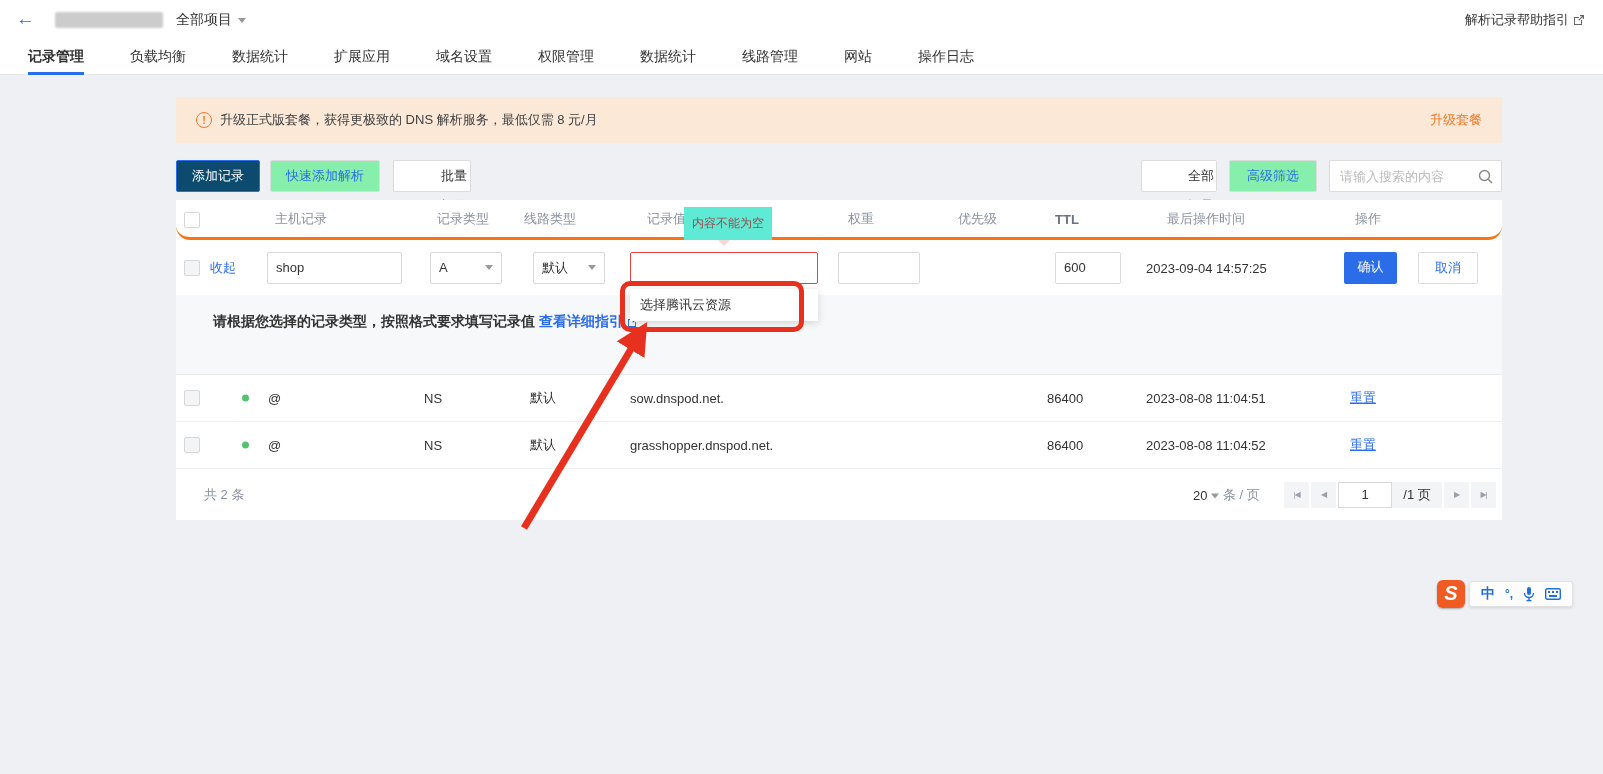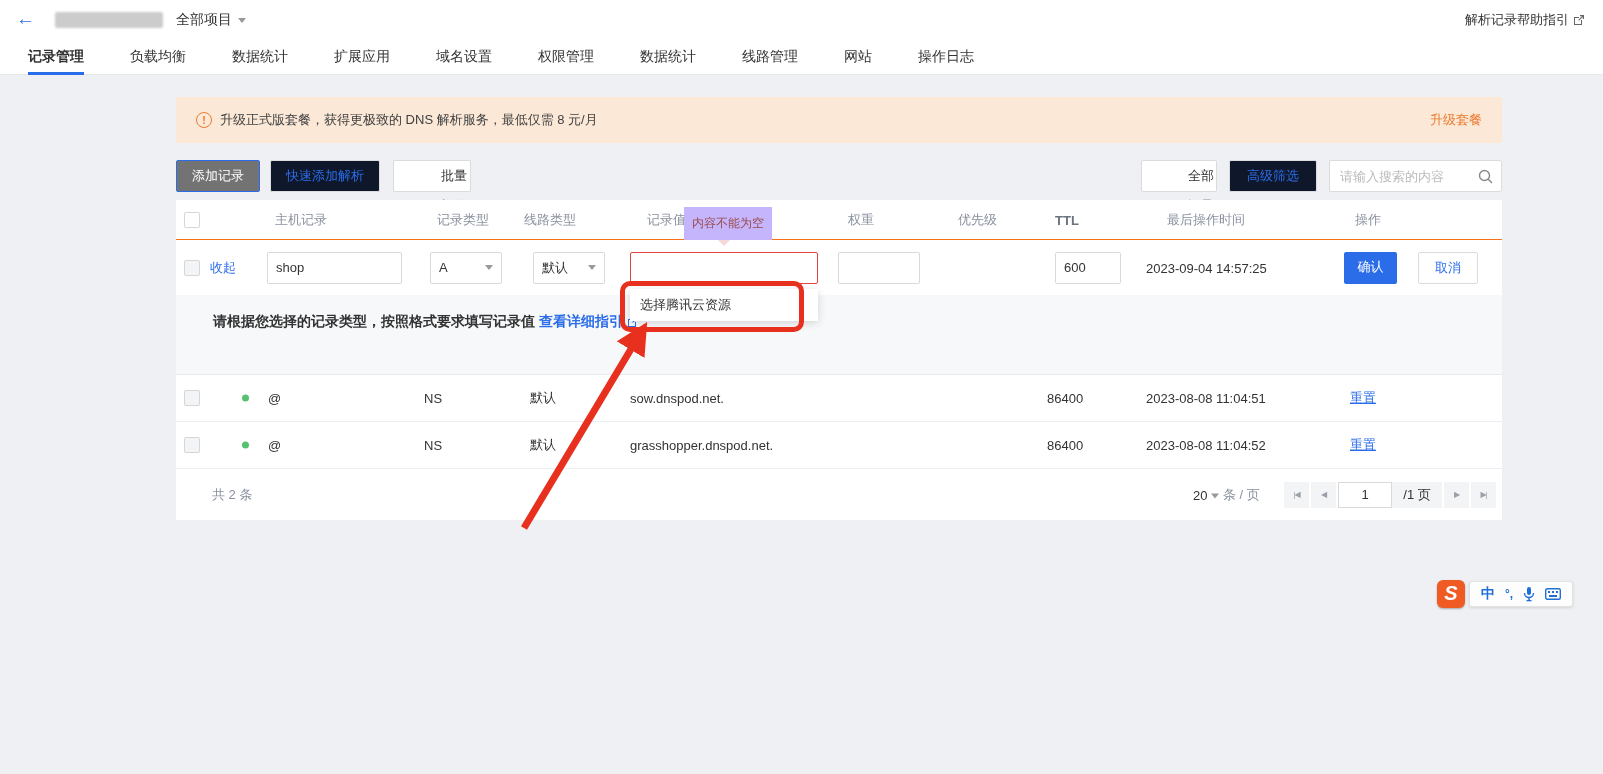--- a/index.html
+++ b/index.html
@@ -24,36 +24,36 @@
   .tab { position:relative; height:35px; line-height:33px; margin-right:46px; font-size:14px; color:#333; cursor:pointer; white-space:nowrap; }
   .tab.active { font-weight:bold; }
   .tab.active::after { content:""; position:absolute; left:0; right:0; bottom:0; height:3px; background:#2b6de9; }
   
   .banner { position:absolute; left:176px; top:97px; width:1326px; height:46px; background:#fbe8d7; display:flex; align-items:center; padding:0 20px; }
   .warn-ic { width:16px; height:16px; border:1px solid #ed7b2f; border-radius:50%; color:#ed7b2f; font-size:11px; font-weight:bold; text-align:center; line-height:14px; margin-right:8px; flex:none; }
   .banner-text { color:#3f3f3f; font-size:13px; }
   .banner-action { margin-left:auto; color:#ed7b2f; cursor:pointer; font-size:13px; }
   
   .btn { position:absolute; top:160px; height:32px; line-height:30px; text-align:center; font-size:13px; border-radius:2px; cursor:pointer; }
-  .btn-primary { background:#737373; color:#fff; border:1px solid #2b6de9; }
-  .btn-plain { background:#0f172a; border:1px solid #dcdcdc; color:#2b6de9;text-align:center; }
+  .btn-primary { background:#0c4a6e; color:#fff; border:1px solid #2b6de9; }
+  .btn-plain { background:#86efac; border:1px solid #dcdcdc; color:#2b6de9;text-align:center; }
   .btn-plain-dark { background:#fff; border:1px solid #dcdcdc; color:#333;padding-left:44px; }
   #btn-add { left:176px; width:84px; }
   #btn-quick { left:270px; width:110px; }
   #btn-batch { left:393px; width:78px; }
   #btn-filter-all { left:1141px; width:76px; }
   #btn-adv { left:1229px; width:88px; }
   .search-box { position:absolute; left:1329px; top:160px; width:173px; height:32px; background:#fff; border:1px solid #dcdcdc; border-radius:2px; }
   .search-box input { position:absolute; left:10px; top:1px; width:135px; height:28px; border:none; outline:none; font-size:13px; color:#333; font-family:inherit; }
   .search-box input::placeholder { color:#bbb; }
   .search-ic { position:absolute; right:8px; top:8px; }
   
   .card { position:absolute; left:176px; top:200px; width:1326px; height:320px; background:#fff; }
   .trow { position:relative; width:100%; }
-  .thead { height:40px; border-bottom:1px solid #f97316; }
+  .thead { height:40px; border-bottom:3px solid #f97316;border-radius:14px; }
   .thead span { position:absolute; top:50%; transform:translateY(-50%); color:#8a919e; font-size:13px; }
   .cell { position:absolute; top:50%; transform:translateY(-50%); font-size:13px; color:#333; }
   .checkbox { position:absolute; top:50%; transform:translateY(-50%); left:8px; width:16px; height:16px; border:1px solid #d4d6da; border-radius:2px; background:#fff; cursor:pointer; }
   .checkbox.dis { background:#f3f4f6; cursor:default; }
   .editrow { height:55px; }
   .editrow input, .sel { height:32px; border:1px solid #d9d9d9; border-radius:2px; background:#fff; font-size:13px; color:#333; padding:0 8px; outline:none; font-family:inherit; }
   .sel { display:flex; align-items:center; justify-content:space-between; cursor:pointer; position:absolute; top:50%; transform:translateY(-50%); }
   .in-abs { position:absolute; top:50%; transform:translateY(-50%); }
   .err { border:1px solid #e54242 !important; }
   .link { color:#2b6de9; cursor:pointer; }
@@ -61,29 +61,29 @@
   .btn-sm { position:absolute; top:50%; transform:translateY(-50%); height:32px; line-height:30px; text-align:center; border-radius:2px; font-size:13px; cursor:pointer; }
   
   .helpband { height:80px; background:#f7f8fa; border-bottom:1px solid #e7eaee; }
   .help1 { position:absolute; left:37px; top:18px; font-size:14px; font-weight:bold; color:#333; }
   .help1 .link { font-weight:bold; }
   .help2 { position:absolute; left:37px; top:45px; font-size:13px; color:#555; }
   .datarow { height:47px; border-bottom:1px solid #ebeef2; }
   .dot { position:absolute; left:66px; top:50%; transform:translateY(-50%); width:7px; height:7px; border-radius:50%; background:#56c271; }
   
   .tfoot { height:52px; }
-  .total { position:absolute; left:36px; top:50%; transform:translateY(-50%); color:#8a919e; }
+  .total { position:absolute; left:28px; top:50%; transform:translateY(-50%); color:#8a919e; }
   .pgsize { position:absolute; left:1017px; top:50%; transform:translateY(-50%); color:#333; cursor:pointer; }
   .pgsize .caret { margin-left:4px; }
   .pgunit { position:absolute; left:1047px; top:50%; transform:translateY(-50%); color:#8a919e; }
   .pbtn { position:absolute; top:13px; width:25px; height:26px; background:#f3f4f6; color:#9aa0a8; font-size:8px; text-align:center; line-height:26px; cursor:pointer; letter-spacing:-1px; }
   .pginput { position:absolute; left:1162px; top:13px; width:54px; height:26px; border:1px solid #d9d9d9; background:#fff; text-align:center; line-height:24px; }
   .pgtotal { position:absolute; left:1216px; top:13px; width:50px; height:26px; background:#f3f4f6; text-align:center; line-height:26px; color:#333; }
   
-  .tooltip { position:absolute; left:684px; top:207px; width:88px; height:33px; background:#c4b5fd; color:#9c4a4a; font-size:12px; text-align:center; line-height:33px; z-index:5; }
+  .tooltip { position:absolute; left:684px; top:207px; width:88px; height:33px; background:#5eead4; color:#9c4a4a; font-size:12px; text-align:center; line-height:33px; z-index:5; }
   .tooltip::after { content:""; position:absolute; left:34px; bottom:-6px; border-left:6px solid transparent; border-right:6px solid transparent; border-top:6px solid #f5d9d9; }
   
   .res-dropdown { position:absolute; left:630px; top:289px; width:188px; height:32px; background:#fff; box-shadow:0 2px 8px rgba(0,0,0,0.15); display:flex; align-items:center; padding-left:10px; font-size:13px; color:#333; z-index:6; cursor:pointer; }
   .anno-rect { position:absolute; left:620px; top:281px; width:184px; height:51px; border:5px solid #e8301f; border-radius:10px; z-index:7; pointer-events:none; }
   .anno-arrow { position:absolute; left:0; top:0; z-index:8; pointer-events:none; }
   
   .ime { position:absolute; left:1437px; top:579px; height:30px; display:flex; align-items:center; z-index:9; }
   .ime-logo { width:28px; height:28px; background:#f05a23; border-radius:6px; color:#fff; font-weight:bold; font-size:20px; text-align:center; line-height:27px; font-style:italic; box-shadow:0 1px 2px rgba(0,0,0,.3); }
   .ime-bar { height:26px; background:#fdfdfd; border:1px solid #e3e3e3; border-radius:3px; display:flex; align-items:center; padding:0 6px; margin-left:4px; box-shadow:0 1px 3px rgba(0,0,0,.12); }
   .ime-item { color:#1f6fd6; font-weight:bold; font-size:14px; margin:0 5px; cursor:pointer; }

